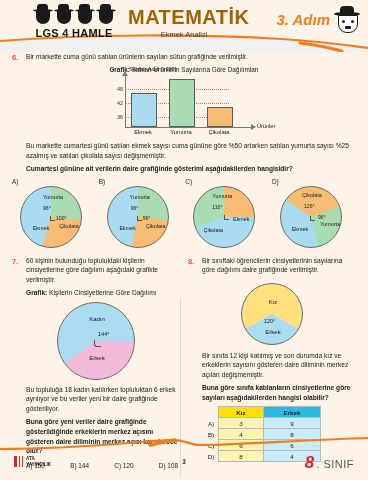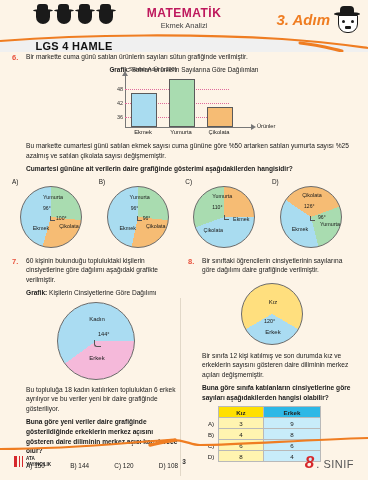--- a/index.html
+++ b/index.html
@@ -21,26 +21,26 @@
   }
   .brand-left{
     position:absolute;left:14px;top:4px;width:120px;text-align:center;
   }
   .hats-row{display:flex;gap:1px;justify-content:center;align-items:flex-end;height:22px;}
   .hat-fig{position:relative;width:20px;height:22px;}
   .hat-brim{position:absolute;left:0;top:5px;width:20px;height:3px;background:#1a1a1a;border-radius:50%;}
   .hat-top{position:absolute;left:4.5px;top:0px;width:11px;height:6px;background:#1a1a1a;border-radius:3px 3px 0 0;}
   .hat-face{position:absolute;left:3px;top:7px;width:14px;height:13px;background:#1a1a1a;border-radius:0 0 7px 7px;}
   .brand-name{
-    font-size:11px;font-weight:bold;letter-spacing:.3px;color:#111;margin-top:14px;
+    font-size:11px;font-weight:bold;letter-spacing:.3px;color:#111;margin-top:1px;
   }
   .title-center{
     position:absolute;left:128px;top:6px;width:112px;text-align:center;
   }
-  .title-main{font-size:12px;font-weight:bold;letter-spacing:.5px;color:#be185d;}
+  .title-main{font-size:20px;font-weight:bold;letter-spacing:.5px;color:#a16207;}
   .title-sub{font-size:7.5px;color:#444;margin-top:1px;}
   .step-right{
     position:absolute;right:8px;top:6px;display:flex;align-items:center;gap:4px;
   }
   .step-label{font-size:15px;font-weight:bold;color:#ef7d22;font-style:italic;}
   .chaplin{position:relative;width:26px;height:26px;}
   .ch-brim{position:absolute;left:0;top:6px;width:26px;height:4px;background:#1a1a1a;border-radius:50%;}
   .ch-top{position:absolute;left:6px;top:0;width:14px;height:8px;background:#1a1a1a;border-radius:4px 4px 0 0;}
   .ch-face{position:absolute;left:4px;top:9px;width:18px;height:16px;background:#fff;border-radius:0 0 9px 9px;border:1px solid #1a1a1a;}
   .ch-eye{position:absolute;top:4px;width:3px;height:3px;background:#1a1a1a;border-radius:50%;}

